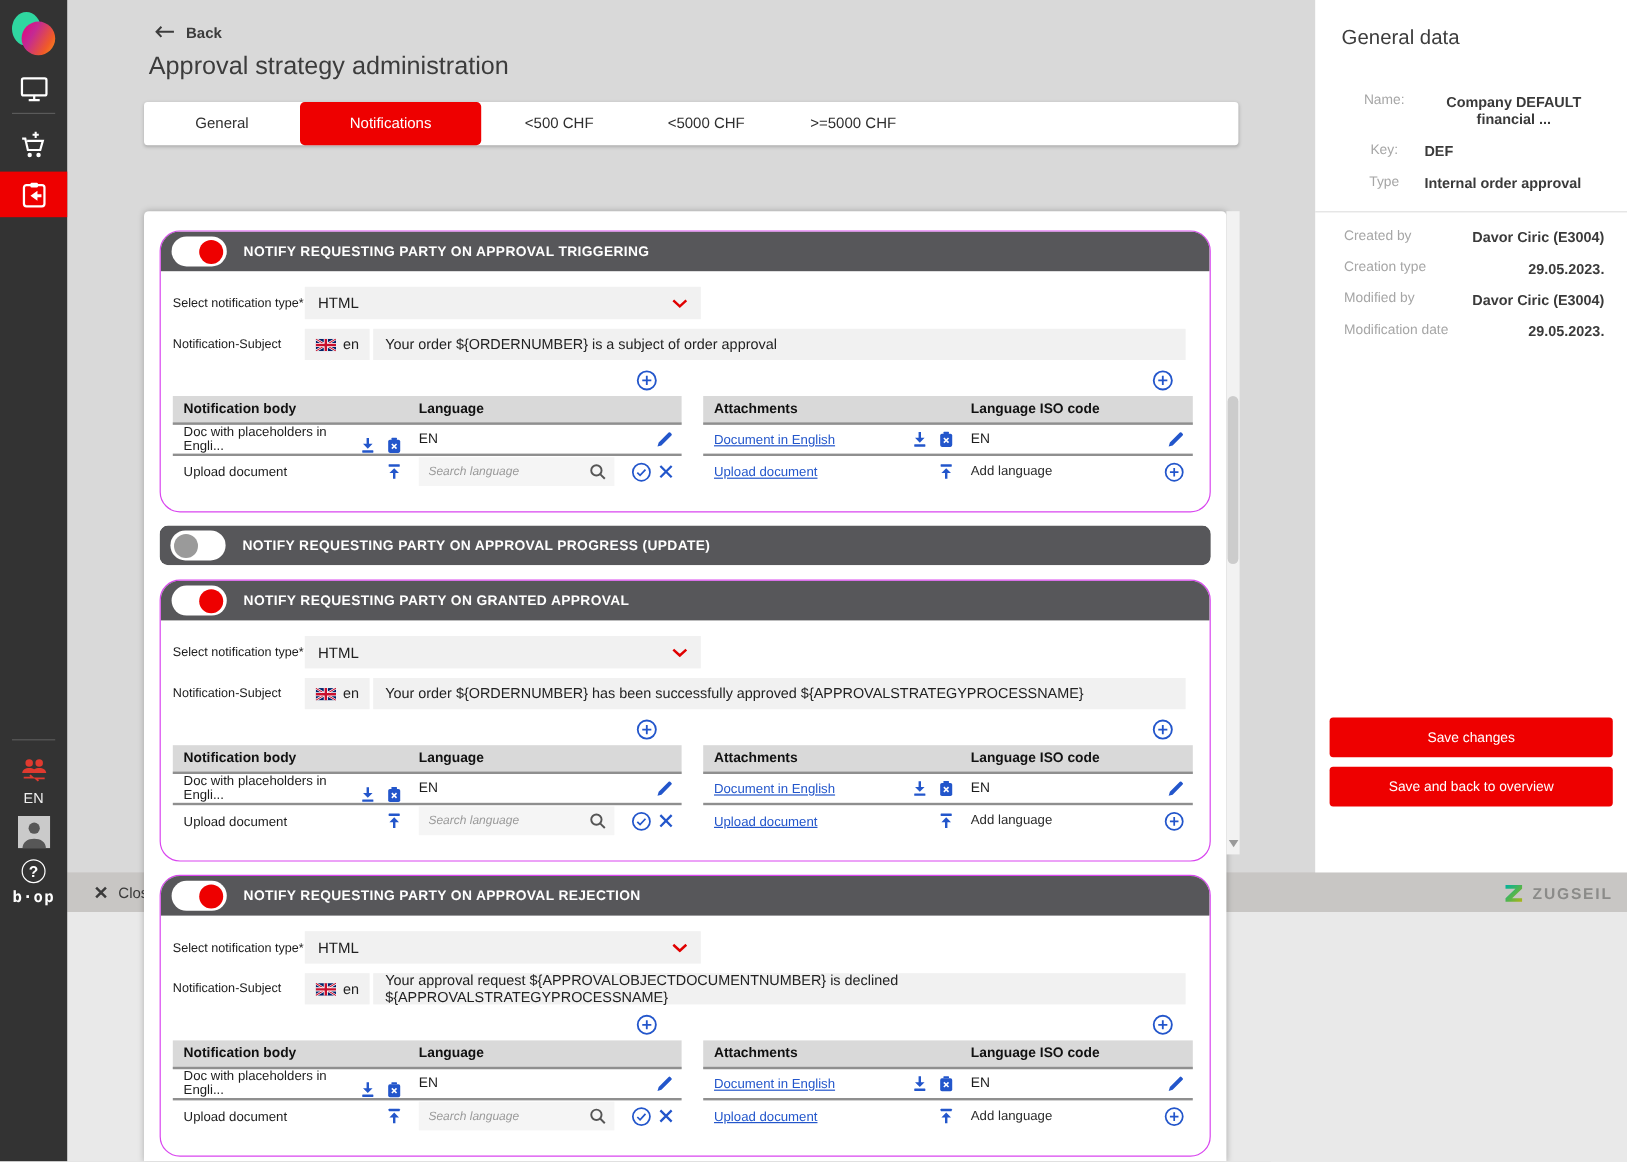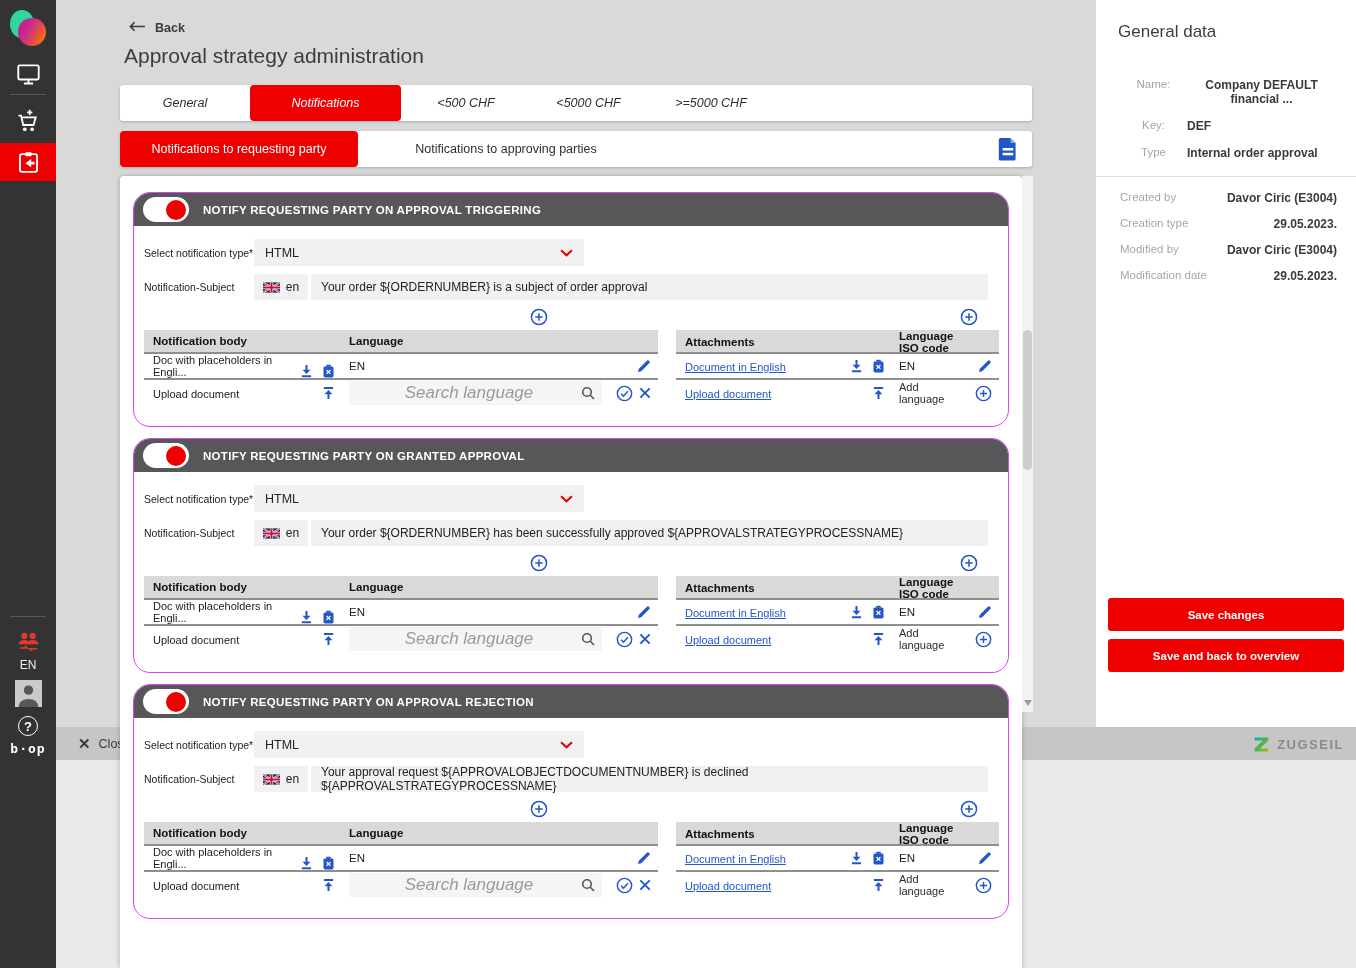--- a/index.html
+++ b/index.html
@@ -30,21 +30,21 @@
   .sb-avatar { top:679px; height:28px; }
   .sb-help { top:714px; height:24px; }
   .help-circle { width:20px; height:20px; border:1.8px solid #fff; border-radius:50%; color:#fff; font-size:13px; font-weight:bold; display:flex; align-items:center; justify-content:center; }
   .sb-bop { top:739px; height:18px; color:#fff; font-family:"DejaVu Sans Mono", monospace; font-weight:bold; font-size:13px; letter-spacing:1px; }
 
   
   .back-link { position:absolute; left:129px; top:21px; display:flex; align-items:flex-start; gap:9px; color:#3c3c3c; font-size:12.5px; font-weight:bold; cursor:pointer; z-index:3; }
   .page-title { position:absolute; left:124px; top:44px; font-size:21px; color:#3c3c3c; z-index:3; }
 
   
-  .tabbar { position:absolute; left:120px; top:85px; width:912px; height:36px; background:#fff; border-radius:3px; box-shadow:0 1px 3px rgba(0,0,0,.22); display:flex; z-index:4;font-style:italic; }
+  .tabbar { position:absolute; left:120px; top:85px; width:912px; height:36px; background:#fff; border-radius:3px; box-shadow:0 1px 3px rgba(0,0,0,.22); display:flex; z-index:4; }
   .tab { height:36px; display:flex; align-items:center; justify-content:center; font-size:12.5px; color:#2f2f2f; cursor:pointer; }
   .tab.red { background:#ee0000; color:#fff; border-radius:4px; font-weight:normal; }
   .subtabbar { position:absolute; left:120px; top:131px; width:912px; height:36px; background:#fff; border-radius:3px; box-shadow:0 1px 3px rgba(0,0,0,.22); display:flex; align-items:center; z-index:4; }
   .doc-btn { position:absolute; right:14px; top:6px; color:#2356cb; cursor:pointer; }
 
   
   .content { position:absolute; left:120px; top:176px; width:902px; height:792px; background:#fff; border-radius:4px 4px 0 0; box-shadow:0 0 5px rgba(0,0,0,.25); z-index:10; padding:16px 13px 0 13px; overflow:hidden; }
   .section { border:1px solid #d946ef; border-radius:17px; margin-bottom:11px; overflow:hidden; }
   .section.solo { border:none; border-radius:7px; }
   .sec-head { background:#57575a; height:33px; display:flex; align-items:center; color:#fff; }
@@ -69,21 +69,21 @@
   .mt-head, .mt-row { display:grid; grid-template-columns:var(--c1) 1fr 46px; align-items:center; padding-left:9px; }
   .mt-head { background:#d9d9d9; height:24px; font-size:11.5px; font-weight:bold; color:#111; border-bottom:2px solid #8f8f8f; }
   .mt-row { height:26px; font-size:11px; color:#1c1c1c; }
   .mt-row.first { border-bottom:2px solid #8f8f8f; }
   .cell1 { display:flex; align-items:flex-end; justify-content:space-between; padding-right:14px; }
   .cicons { display:flex; gap:9px; align-items:center; }
   .lang-cell { font-size:11.5px; }
   .actions { display:flex; justify-content:flex-end; align-items:center; gap:6px; padding-right:7px; }
   .bluelink { color:#2356cb; text-decoration:underline; cursor:pointer; }
   .searchwrap { display:flex; align-items:center; background:#f5f5f5; height:24px; padding:0 7px 0 8px; margin-right:10px; }
-  .searchwrap input { border:none; outline:none; background:transparent; flex:1; font-size:17px; font-style:italic; color:#333; font-family:"Liberation Sans",sans-serif; min-width:0;text-align:center; }
+  .searchwrap input { border:none; outline:none; background:transparent; flex:1; font-size:10px; font-style:italic; color:#333; font-family:"Liberation Sans",sans-serif; min-width:0; }
   .searchwrap input::placeholder { color:#9a9a9a; }
   .mag { color:#555; flex:0 0 auto; }
   .addlang { color:#2b2b2b; font-size:11px; }
 
   
   .scr-track { position:absolute; left:1022px; top:176px; width:11px; height:536px; background:#f2f2f2; z-index:11; }
   .scr-thumb { position:absolute; left:1023px; top:330px; width:9px; height:140px; background:#cccccc; border-radius:5px; z-index:12; cursor:pointer; }
   .scr-arrow { position:absolute; left:1024px; top:700px; width:0; height:0; border-left:4px solid transparent; border-right:4px solid transparent; border-top:6px solid #9a9a9a; z-index:12; }
 
   
@@ -92,21 +92,21 @@
   .rp-fields { margin:36px 20px 0 24px;text-align:center; }
   .rp-frow { display:flex; margin-bottom:13px; }
   .rp-flabel { width:67px; font-size:11.5px; color:#a6a6a6; flex:0 0 auto; }
   .rp-fvalue { font-size:12px; font-weight:bold; color:#3a3a3a; }
   .rp-div { border-top:1px solid #e0e0e0; margin:16px 0 14px 0; }
   .rp-meta { margin:0 19px 0 24px; }
   .rp-mrow { display:flex; justify-content:space-between; margin-bottom:12px; }
   .rp-mlabel { font-size:11.5px; color:#a6a6a6; }
   .rp-mvalue { font-size:12px; font-weight:bold; color:#3a3a3a; }
   .rp-buttons { position:absolute; left:12px; right:12px; top:598px; }
-  .rp-btn { width:100%; height:33px; border:none; border-radius:3px; color:#fff; font-size:11.5px; font-weight:bold; margin-bottom:8px; cursor:pointer; font-family:"Liberation Sans",sans-serif; display:block; }
+  .rp-btn { width:100%; height:33px; border:none; border-radius:3px; color:#fff; font-size:11.5px; font-weight:normal; margin-bottom:8px; cursor:pointer; font-family:"Liberation Sans",sans-serif; display:block; }
   .rp-btn.red { background:#ee0000; }
   .rp-btn.gray { background:#57575a; }
 
   .ic { display:block; }
   svg.defs { position:absolute; width:0; height:0; }
 </style>
 </head>
 <body>
 
 <svg class="defs" xmlns="http://www.w3.org/2000/svg">
@@ -281,33 +281,20 @@
         <span>&lt;500 CHF</span>
       </div>
     <div class="tab" style="width:115px;">
         <span>&lt;5000 CHF</span>
       </div>
     <div class="tab" style="width:130px;">
         <span>&gt;=5000 CHF</span>
       </div>
   </div>
 
-  <div class="subtabbar">
-    <div class="tab red" style="width:238px;">
-        <span>Notifications to requesting party</span>
-      </div>
-    <div class="tab" style="width:240px; margin-left:28px;">
-        <span>Notifications to approving parties</span>
-      </div>
-    <div class="doc-btn">
-      <svg class="ic" width="20" height="24">
-          <use href="#i-doc"></use>
-        </svg>
-    </div>
-  </div>
 
   <div class="content">
 
     <div class="section">
       <div class="sec-head">
         <div class="toggle on">
             <div class="knob"></div>
           </div>
         <span class="sec-title">NOTIFY REQUESTING PARTY ON APPROVAL TRIGGERING</span>
       </div>
@@ -463,20 +450,28 @@
                       <use href="#i-plus"></use>
                     </svg>
                   </span>
                 </span>
             </div>
           </div>
         </div>
       </div>
     </div>
 
+    <div class="section solo" style="margin-bottom:12px;">
+      <div class="sec-head" style="border-radius:7px;">
+        <div class="toggle off">
+            <div class="knob"></div>
+          </div>
+        <span class="sec-title">NOTIFY REQUESTING PARTY ON APPROVAL PROGRESS (UPDATE)</span>
+      </div>
+    </div>
 
     <div class="section">
       <div class="sec-head">
         <div class="toggle on">
             <div class="knob"></div>
           </div>
         <span class="sec-title">NOTIFY REQUESTING PARTY ON GRANTED APPROVAL</span>
       </div>
       <div class="sec-body">
         <div class="frow">

